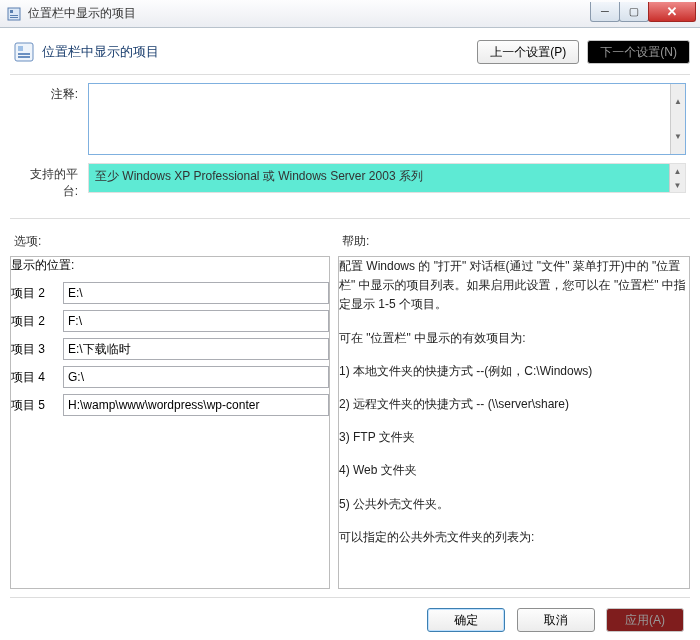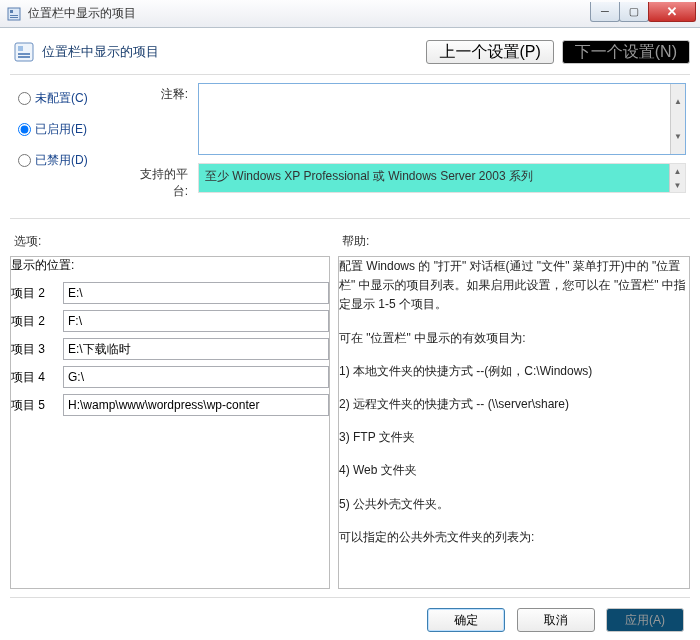--- a/index.html
+++ b/index.html
@@ -13,21 +13,21 @@
 .winbtn { width: 30px; height: 20px; border: 1px solid #8a9aad; border-top: none; background: linear-gradient(#f2f6fb, #d7e1ec); display: flex; align-items: center; justify-content: center; font-size: 11px; color: #333; border-radius: 0 0 3px 3px; margin-left: -1px; }
 .winbtn.close { width: 48px; background: linear-gradient(#e88, #c9302c); color: #fff; border-color: #a02622; font-weight: bold; font-size: 13px; }
 
 
 .content { padding: 8px 10px 6px 10px; height: 612px; display: flex; flex-direction: column; }
 
 
 .headerrow { display: flex; align-items: center; padding: 4px 0 10px 4px; }
 .headicon { width: 20px; height: 20px; margin-right: 8px; }
 .headtitle { font-size: 13px; color: #1a3e6e; flex: 1; }
-.navbtn { height: 24px; padding: 0 12px; background: linear-gradient(#fdfdfd,#ececec); border: 1px solid #8e8f8f; border-radius: 3px; font-size: 16px; margin-left: 8px; cursor: pointer; }
+.navbtn { height: 24px; padding: 0 12px; background: linear-gradient(#fdfdfd,#ececec); border: 1px solid #8e8f8f; border-radius: 3px; font-size: 12px; margin-left: 8px; cursor: pointer; }
 .navbtn:disabled { color: #999; border-color: #c8c8c8; background: #000000; }
 
 
 .topsection { display: flex; border-top: 1px solid #ddd; border-bottom: 1px solid #ddd; padding: 8px 4px 10px 8px; }
 .radios { width: 110px; }
 .radios label { display: block; padding: 7px 0; color: #15428b; }
 .radios input { vertical-align: middle; margin-right: 4px; }
 .rightcol { flex: 1; }
 .row { display: flex; margin-bottom: 8px; }
 .row .lbl { width: 70px; text-align: right; padding-right: 10px; padding-top: 3px; color: #333; }
@@ -50,21 +50,21 @@
 .pane.left .sectitle { margin-bottom: 8px; }
 .itemrow { display: flex; align-items: center; margin: 6px 0; }
 .itemrow .ilbl { width: 52px; }
 .itemrow input { flex: 1; border: 1px solid #abadb3; height: 22px; padding: 0 4px; font-size: 12px; font-family: inherit; }
 .pane.right p { margin: 0 0 14px 0; line-height: 1.6; color: #222; }
 
 
 .bottombar { padding: 10px 6px 2px 0; text-align: right; border-top: 1px solid #ddd; margin-top: 8px; }
 .bottombar button { height: 24px; width: 78px; margin-left: 8px; background: linear-gradient(#fdfdfd,#ececec); border: 1px solid #8e8f8f; border-radius: 3px; font-size: 12px; cursor: pointer; }
 .bottombar button.primary { border-color: #3c7fb1; box-shadow: 0 0 0 1px #bde0ff inset; }
-.bottombar button:disabled { color: #999; border-color: #c8c8c8; background: #0c4a6e; }
+.bottombar button:disabled { color: #999; border-color: #c8c8c8; background: #7f1d1d; }
 </style>
 </head>
 <body>
 
 <div class="titlebar">
   <span class="appicon">
     <svg width="16" height="16" viewBox="0 0 16 16">
         <rect x="2" y="2" width="12" height="12" fill="#dce8f7" stroke="#5a7fb0"></rect>
         <rect x="4" y="4" width="3" height="3" fill="#5a7fb0"></rect>
         <rect x="4" y="9" width="8" height="1" fill="#5a7fb0"></rect>
@@ -89,25 +89,20 @@
           <rect x="4" y="11" width="12" height="2" fill="#6a8fc0"></rect>
           <rect x="4" y="14" width="12" height="2" fill="#6a8fc0"></rect>
         </svg>
     </span>
     <span class="headtitle">位置栏中显示的项目</span>
     <button class="navbtn">上一个设置(P)</button>
     <button class="navbtn" disabled="">下一个设置(N)</button>
   </div>
 
   <div class="topsection">
-    <div class="radios">
-      <label><input type="radio" name="st" style=""><span>未配置(C)</span></label>
-      <label><input type="radio" name="st" checked="" style=""><span>已启用(E)</span></label>
-      <label><input type="radio" name="st" style=""><span>已禁用(D)</span></label>
-    </div>
     <div class="rightcol">
       <div class="row">
         <div class="lbl">注释:</div>
         <div class="commentwrap">
           <textarea class="commentbox" style=""></textarea>
           <div class="spinbtns">
               <div>▲</div>
               <div>▼</div>
             </div>
         </div>

